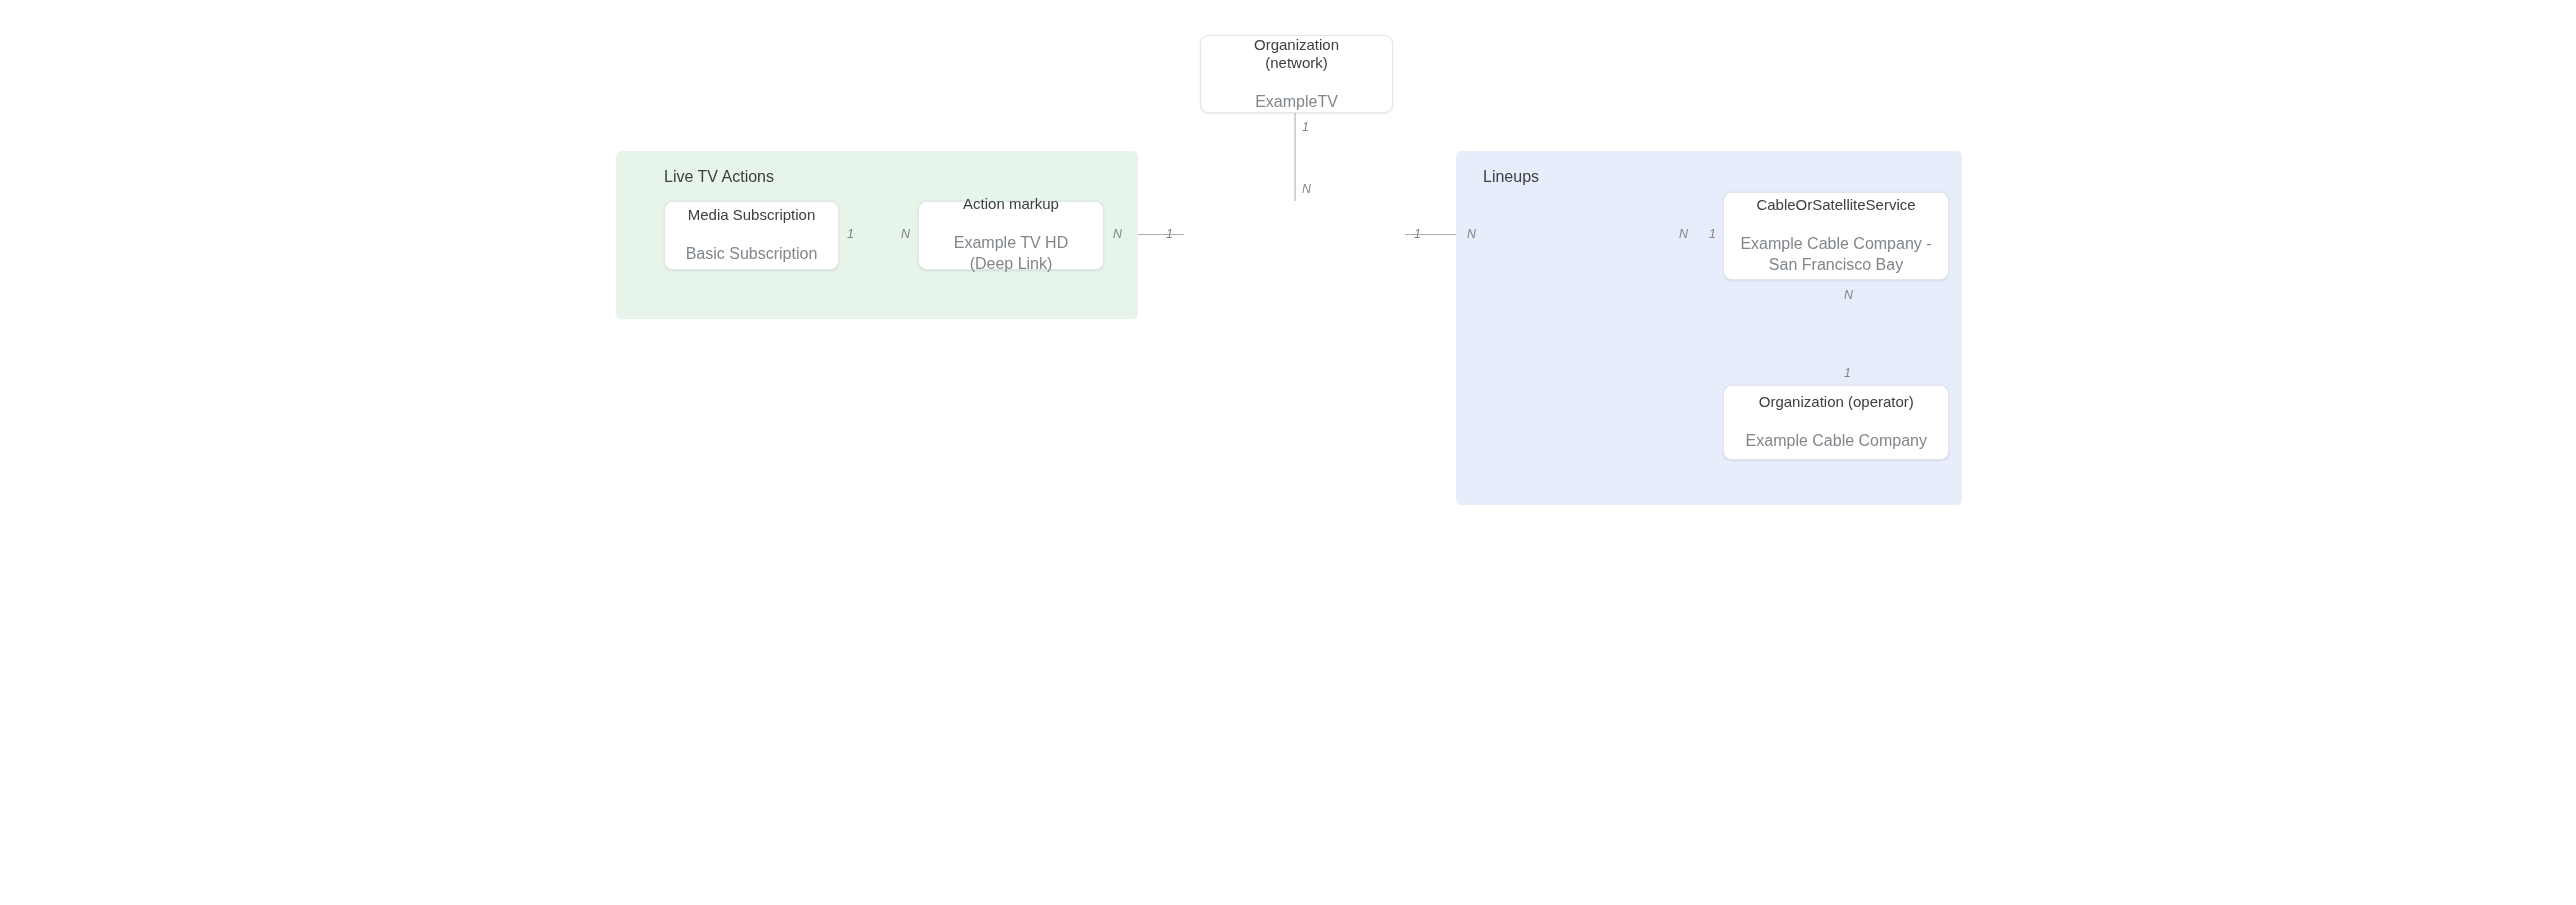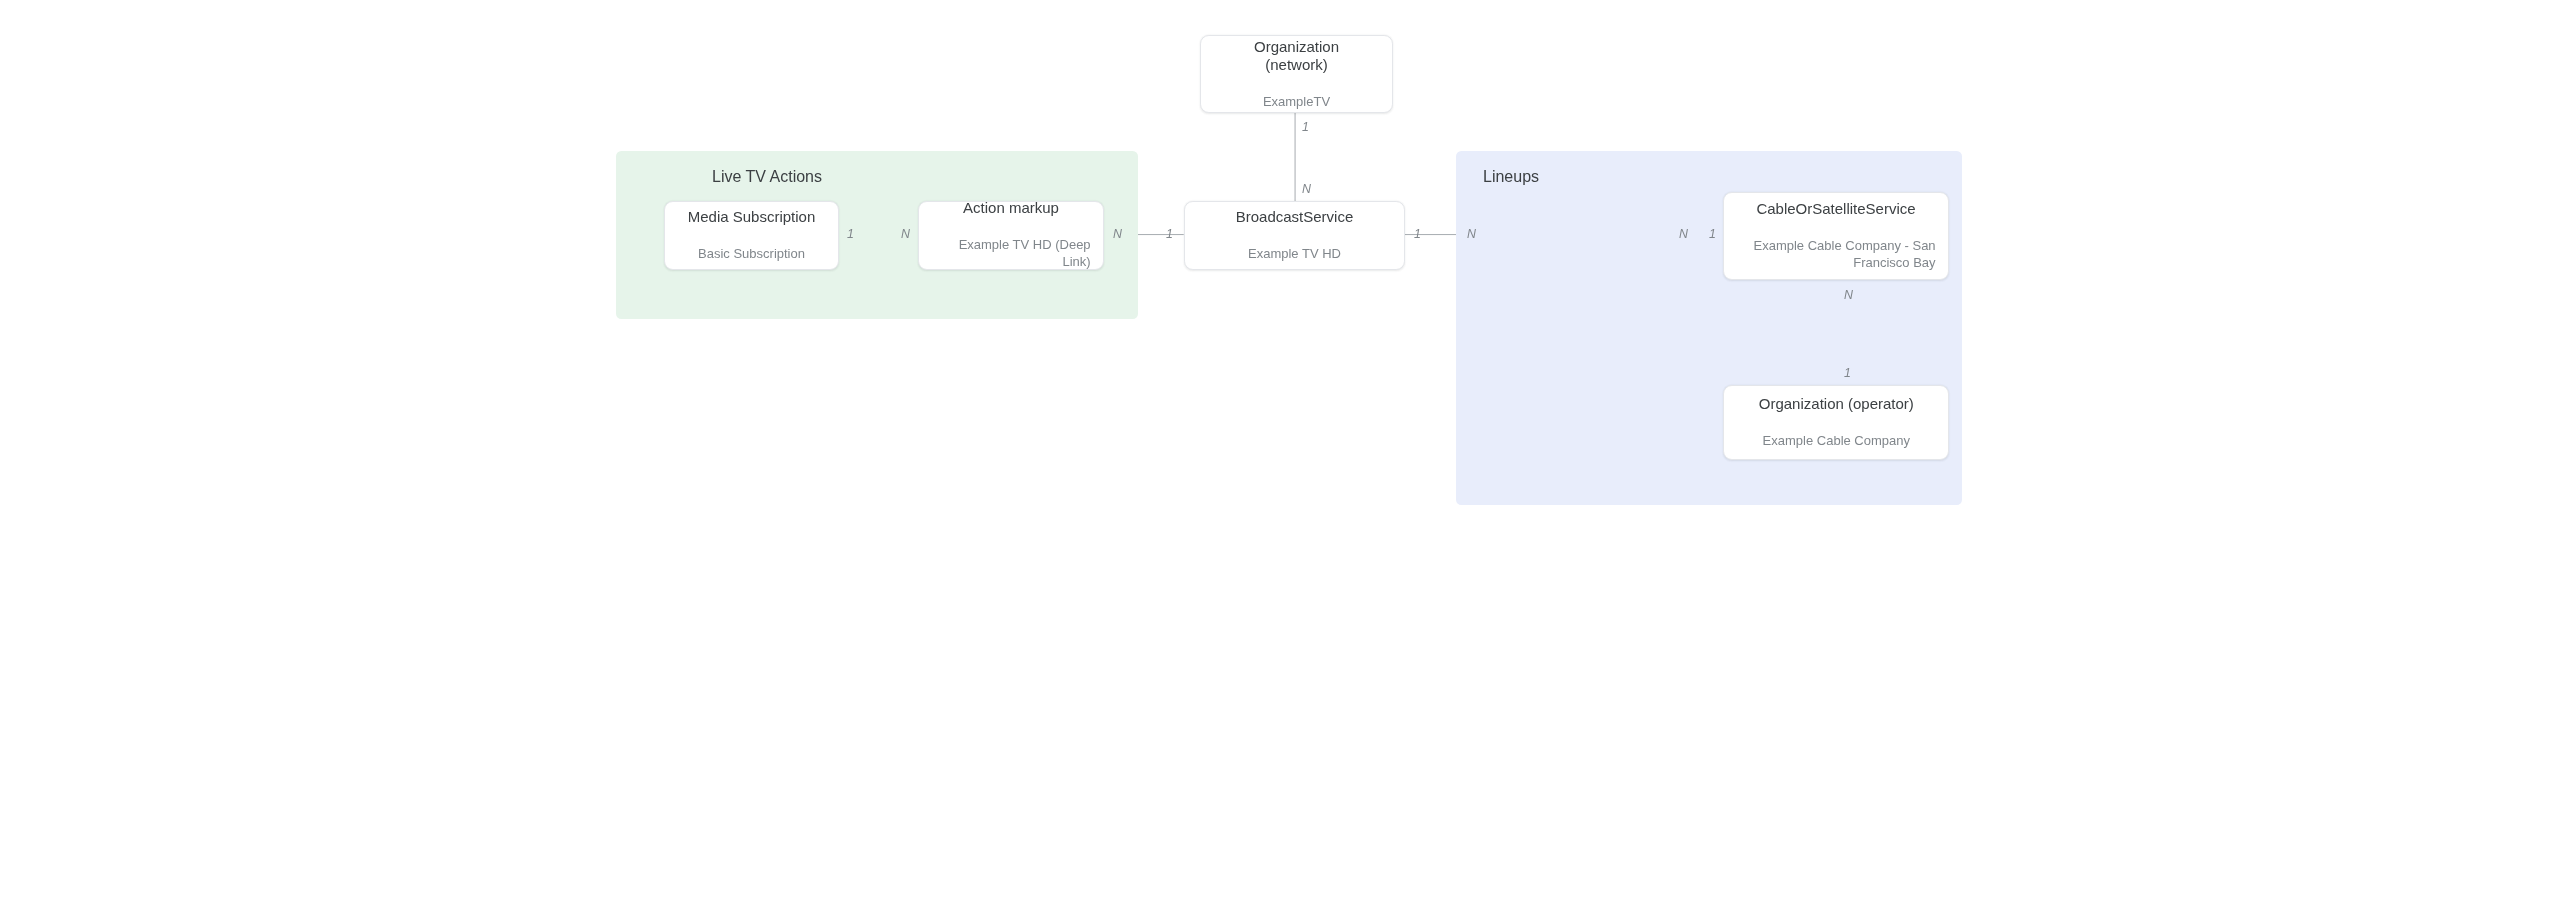--- a/index.html
+++ b/index.html
@@ -52,24 +52,23 @@
     gap: 14px;
   }
   .node .title {
     font-size: 15px;
     color: #3c4043;
     line-height: 1.25;
     margin-bottom: 5.3px;
     font-weight: 400;
   }
   .node .sub {
-    font-size: 13px;
+    font-size: 16px;
     color: #80868b;
     line-height: 1.3;
-    text-align: right;
   }
   .card-label {
     position: absolute;
     font-size: 12.4px;
     font-style: italic;
     color: #80868b;
     text-align: center;
   }
 </style>
 </head>
@@ -82,45 +81,41 @@
       <line x1="272" y1="245" x2="362" y2="245"></line>
       <line x1="572" y1="245" x2="662" y2="245"></line>
       <line x1="788" y1="107" x2="788" y2="207"></line>
       <line x1="912" y1="245" x2="1002" y2="245"></line>
       <line x1="1212" y1="245" x2="1272" y2="245"></line>
       <line x1="1400" y1="300" x2="1400" y2="415"></line>
     </g>
   </svg>
 
   <div class="region green" style="left:17.7px; top:133px; width:522px; height:168px;"></div>
-  <div class="region-title" style="left:66px; top:150px;margin-left:48px;">Live TV Actions</div>
+  <div class="region-title" style="left:66px; top:150px;">Live TV Actions</div>
 
   <div class="region blue" style="left:858px; top:133px; width:506px; height:354px;"></div>
   <div class="region-title" style="left:885px; top:150px;text-align:center;">Lineups</div>
 
   <div class="node" style="left:602px; top:17.7px; width:193px; height:78px;">
     <div class="title" style="white-space: pre-line;">Organization
 (network)</div>
     <div class="sub">ExampleTV</div>
   </div>
 
   <div class="node" style="left:66px; top:183px; width:175px; height:69px;">
     <div class="title">Media Subscription</div>
     <div class="sub">Basic Subscription</div>
   </div>
 
   <div class="node" style="left:320px; top:183px; width:186px; height:69px;">
     <div class="title">Action markup</div>
     <div class="sub">Example TV HD (Deep Link)</div>
   </div>
 
-  <div class="node" style="left:586px; top:183px; width:221px; height:69px;">
-    <div class="title">BroadcastService</div>
-    <div class="sub">Example TV HD</div>
-  </div>
 
 
   <div class="node" style="left:1125px; top:174px; width:226px; height:88px;">
     <div class="title">CableOrSatelliteService</div>
     <div class="sub">Example Cable Company - San Francisco Bay</div>
   </div>
 
   <div class="node" style="left:1125px; top:367px; width:226px; height:75px;padding-left:13px;">
     <div class="title">Organization (operator)</div>
     <div class="sub">Example Cable Company</div>

